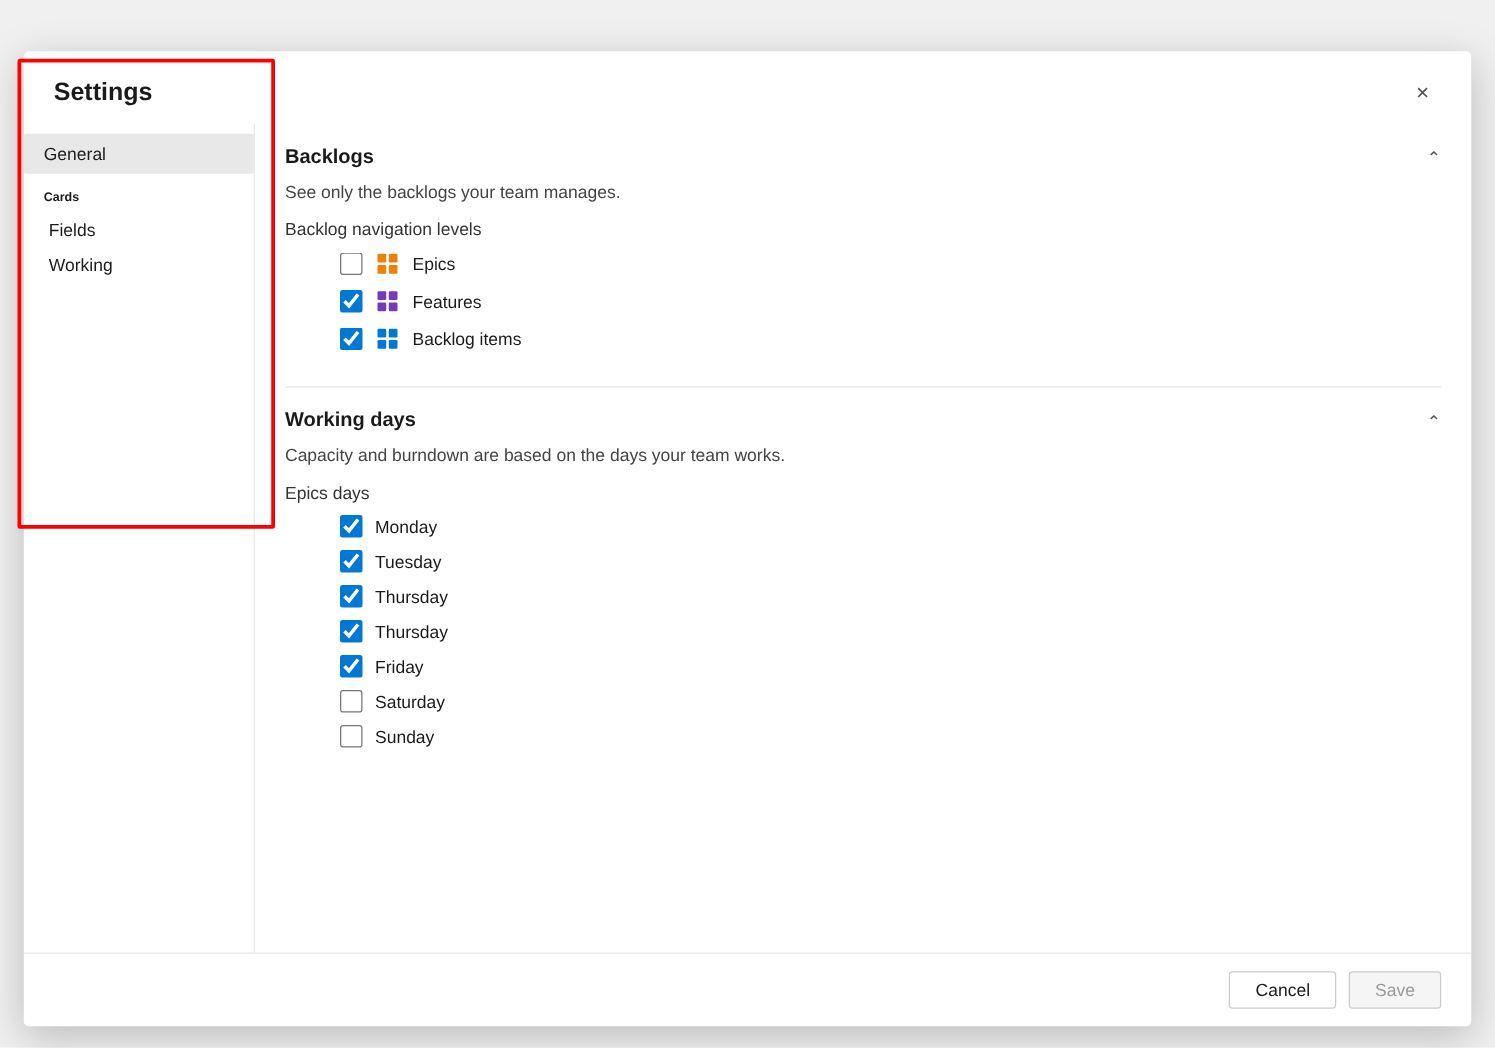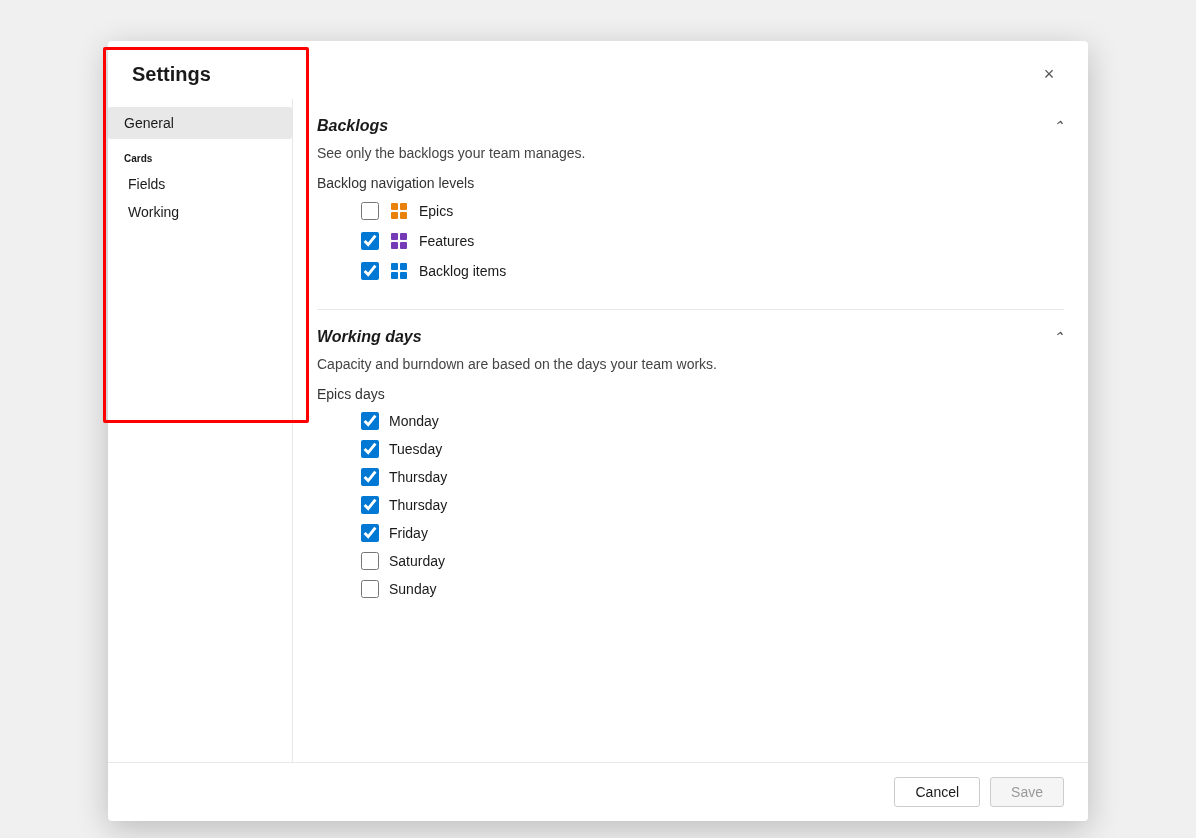--- a/index.html
+++ b/index.html
@@ -7,21 +7,21 @@
       font-family: 'Segoe UI', Arial, sans-serif;
       background: #f0f0f0;
       display: flex;
       align-items: center;
       justify-content: center;
       min-height: 100vh;
       font-size: 14px;
     }
     .dialog {
       background: #ffffff;
-      width: 980px;
+      width: 1158px;
       min-height: 780px;
       border-radius: 4px;
       box-shadow: 0 8px 32px rgba(0,0,0,0.22);
       display: flex;
       flex-direction: column;
       position: relative;
       margin-top: 24px;
     }
     .dialog-header {
       display: flex;
@@ -103,21 +103,20 @@
       border-bottom: 1px solid #e8e8e8;
       padding: 18px 0;
     }
     .section:last-child { border-bottom: none; }
     .section-header {
       display: flex;
       align-items: center;
       justify-content: space-between;
       margin-bottom: 10px;
       cursor: pointer;
-      font-style: italic;
     }
     .section-title {
       font-size: 16px;
       font-weight: 600;
       color: #1a1a1a;
     }
     .section-desc {
       color: #444;
       margin-bottom: 14px;
       font-size: 14px;

